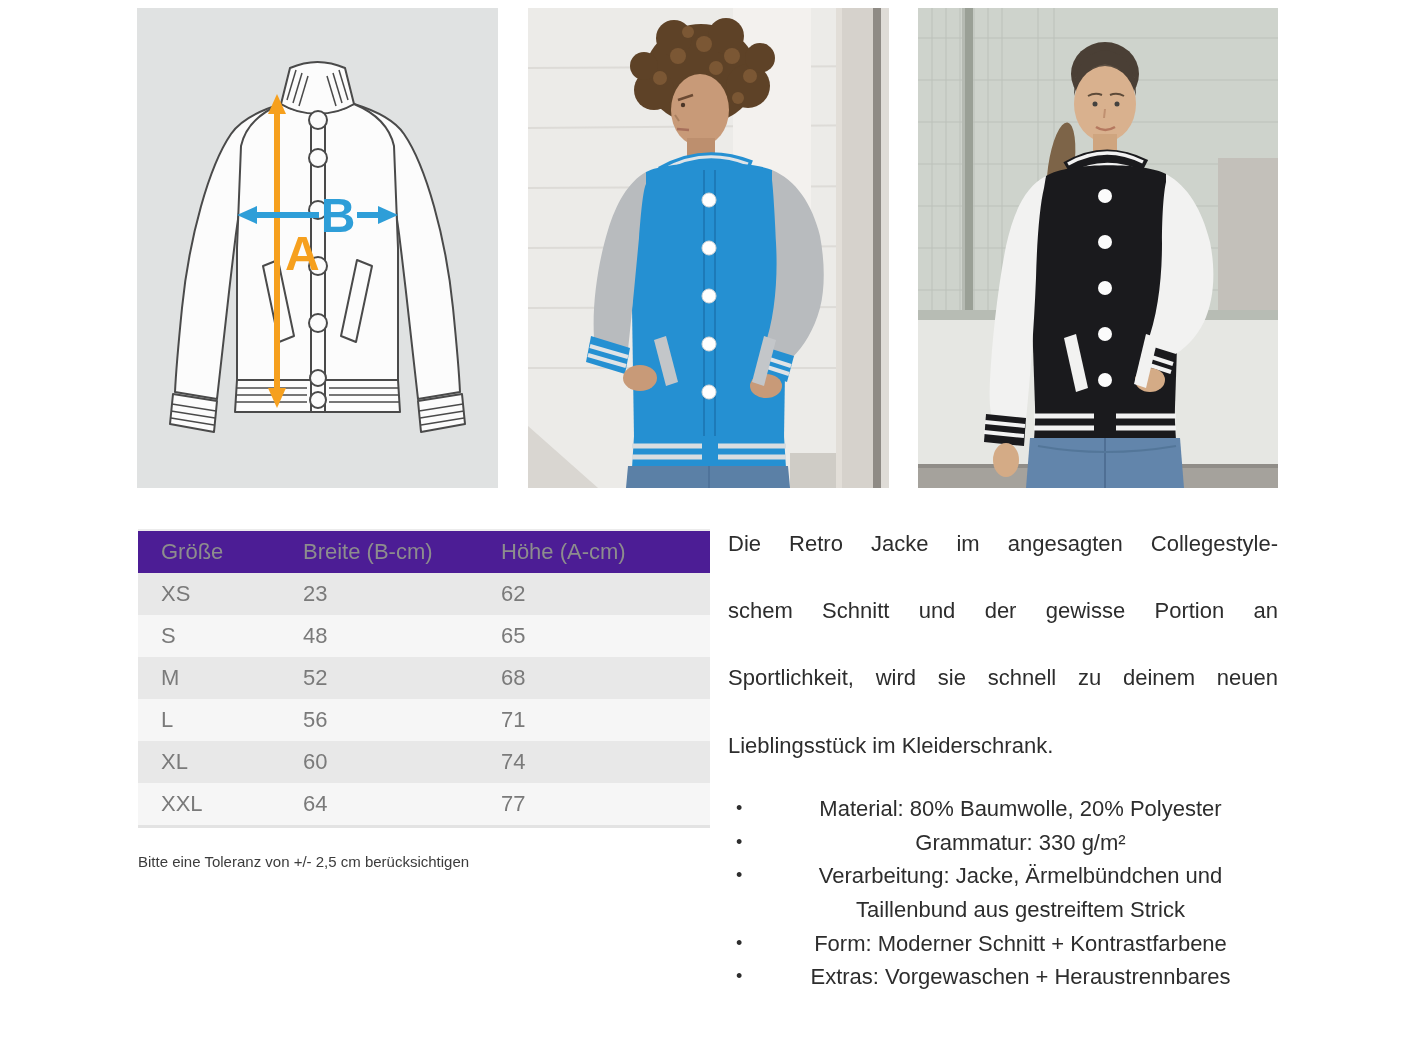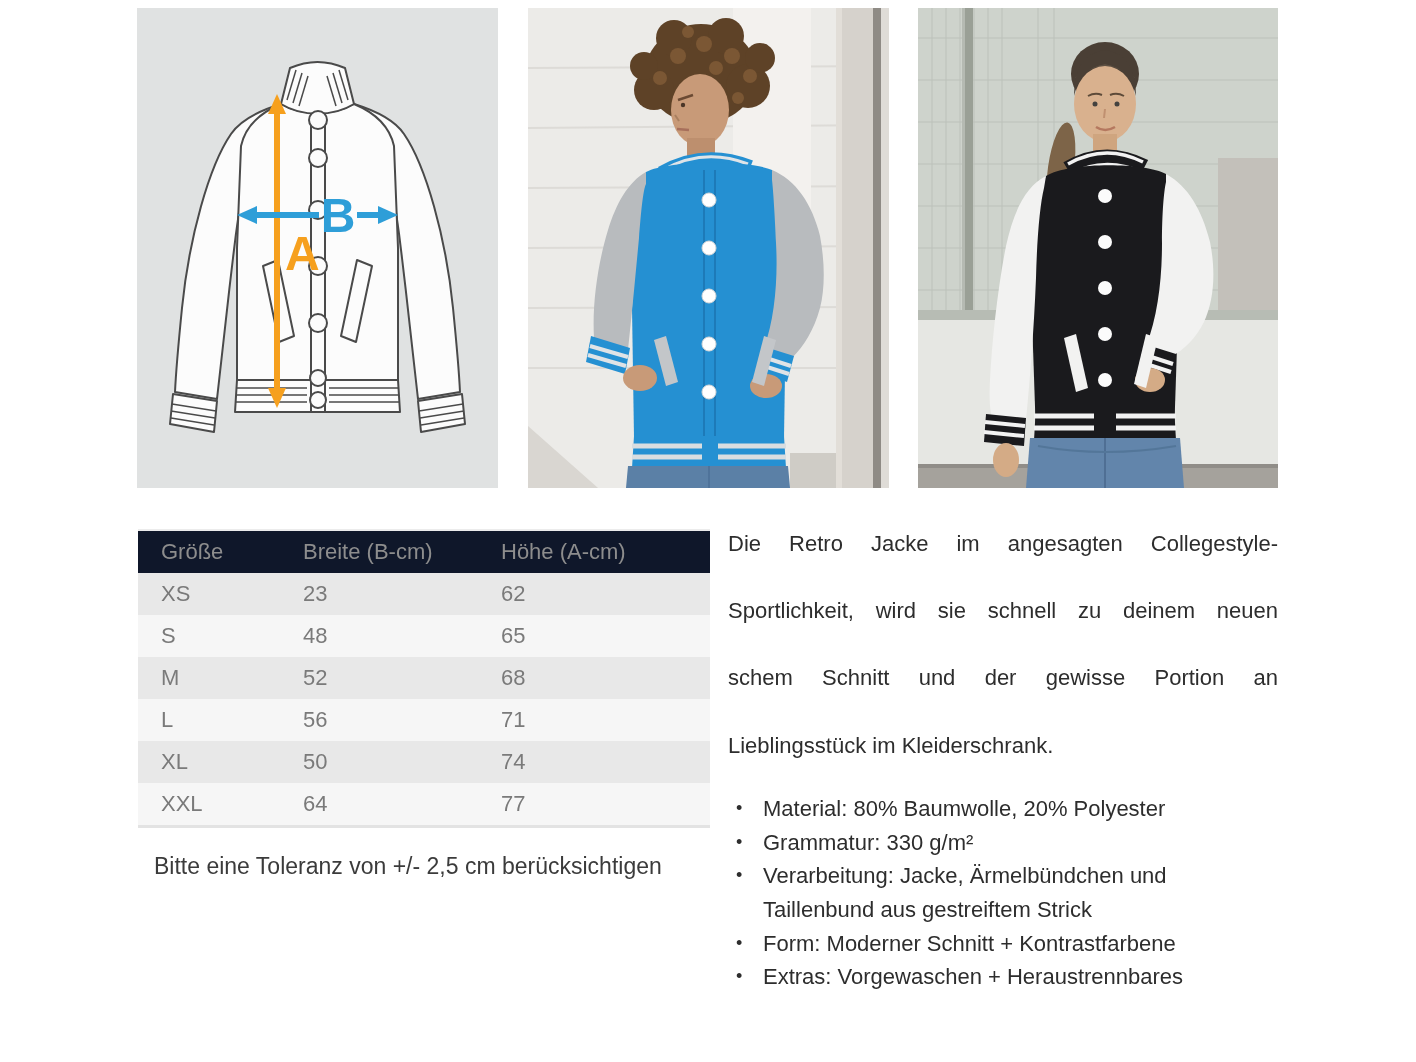--- a/index.html
+++ b/index.html
@@ -8,42 +8,42 @@
   .panel{position:absolute;top:8px;height:480px;overflow:hidden;}
   #diagram-panel{left:137px;width:361px;background:var(--diagram-bg,#e0e2e2);}
   #photo-male{left:528px;width:361px;}
   #photo-female{left:918px;width:360px;}
   .panel svg{display:block;width:100%;height:100%;}
 
   
   #size-table{position:absolute;left:138px;top:529px;width:572px;
       border-collapse:collapse;table-layout:fixed;font-size:22px;
       border-top:2px solid #ececec;border-bottom:3px solid #e3e3e3;}
-  #size-table th{font-weight:400;color:#8d8d8d;text-align:left;background:#0f172a;}
+  #size-table th{font-weight:400;color:#8d8d8d;text-align:left;background:#4c1d95;}
   #size-table td{color:#7a7a7a;margin-top:24px;}
   #size-table th,#size-table td{height:42px;padding:0;vertical-align:middle;}
   #size-table th:first-child,#size-table td:first-child{padding-left:23px;}
   #size-table col.c1{width:165px;} #size-table col.c2{width:198px;} #size-table col.c3{width:209px;}
   #size-table tbody tr:nth-child(odd){background:var(--row-shade,#e8e8e8);}
   #size-table tbody tr:nth-child(even){background:var(--row-light,#f6f6f6);}
 
-  #tolerance-note{position:absolute;left:154px;top:853px;font-size:23px;color:#3b3b3b;}
+  #tolerance-note{position:absolute;left:138px;top:853px;font-size:15px;color:#3b3b3b;}
 
   
   #description{position:absolute;left:728px;top:527px;width:550px;
       font-size:22px;line-height:33.6px;color:#2d2d2d;}
   .jline{text-align:justify;}
   .jline::after{content:"";display:inline-block;width:100%;height:0;}
   .jline.last{text-align:left;}
   .jline.last::after{content:none;}
   #feature-list{margin-top:30px;}
   .bullet{display:flex;align-items:flex-start;}
   .bullet .dot{width:27px;flex:0 0 27px;text-align:left;padding-left:8px;
       font-size:18px;line-height:33.6px;color:#2d2d2d;}
-  .bullet .btext{flex:1;white-space:pre-wrap;}
+  .bullet .btext{flex:1;white-space:pre-wrap;text-align:center;}
 </style>
 </head>
 <body>
 
 <div class="page">
 
   <div class="panel" id="diagram-panel">
     <svg viewBox="0 0 361 480">
       <g stroke="#4a4a4a" stroke-width="2" fill="#fcfcfc" stroke-linejoin="round">
 
@@ -338,38 +338,38 @@
           <td>52</td>
           <td>68</td>
         </tr>
         <tr>
           <td>L</td>
           <td>56</td>
           <td>71</td>
         </tr>
         <tr>
           <td>XL</td>
-          <td>50</td>
+          <td>60</td>
           <td>74</td>
         </tr>
         <tr>
           <td>XXL</td>
           <td>64</td>
           <td>77</td>
         </tr>
       </tbody>
     </table>
 
   <div id="tolerance-note">Bitte eine Toleranz von +/- 2,5 cm berücksichtigen</div>
 
   <div id="description">
     <div id="desc-paragraph">
         <div class="jline">Die Retro Jacke im angesagten Collegestyle-</div>
+        <div class="jline">schem Schnitt und der gewisse Portion an</div>
         <div class="jline">Sportlichkeit, wird sie schnell zu deinem neuen</div>
-        <div class="jline">schem Schnitt und der gewisse Portion an</div>
         <div class="jline last">Lieblingsstück im Kleiderschrank.</div>
       </div>
     <div id="feature-list">
         <div class="bullet">
           <span class="dot">•</span>
           <div class="btext"><div>Material: 80% Baumwolle, 20% Polyester</div></div>
         </div>
         <div class="bullet">
           <span class="dot">•</span>
           <div class="btext"><div>Grammatur: 330 g/m²</div></div>

